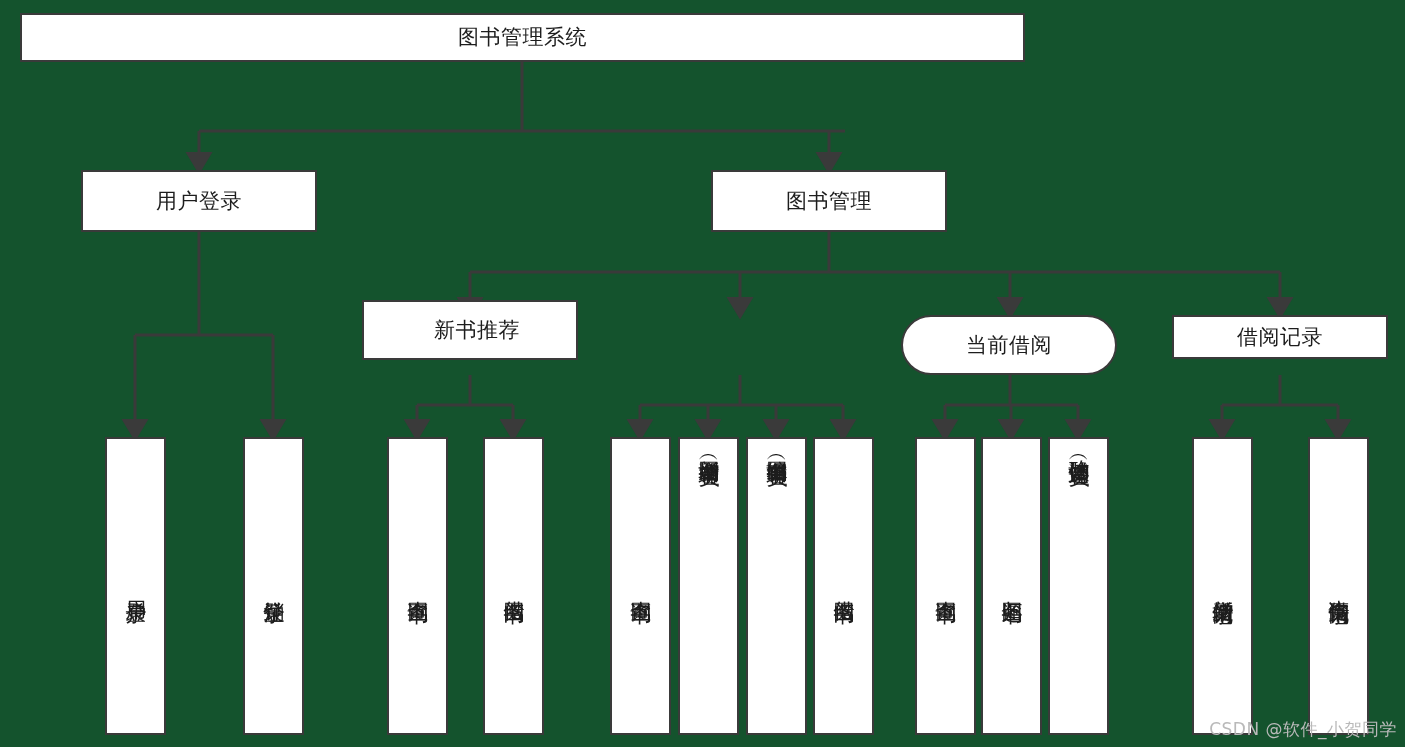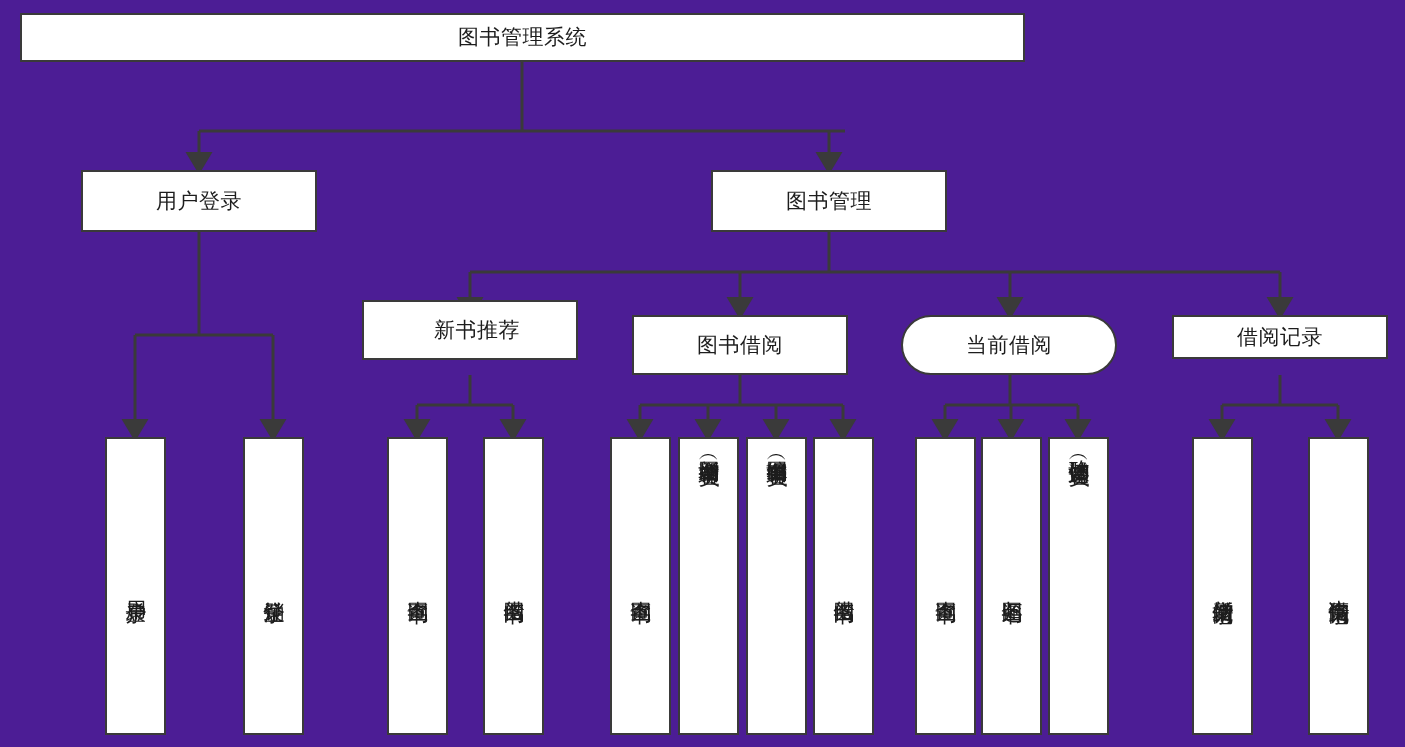--- a/index.html
+++ b/index.html
@@ -7,21 +7,21 @@
     padding: 0;
     background: #ffffff;
   }
   body {
     font-family: "DejaVu Sans", "Liberation Sans", sans-serif;
   }
   #diagram-root {
     position: relative;
     width: 1405px;
     height: 747px;
-    background: #4c1d95;
+    background: #14532d;
     overflow: hidden;
   }
   #edge-layer {
     position: absolute;
     left: 0;
     top: 0;
     width: 1405px;
     height: 747px;
   }
   .node {
@@ -135,23 +135,20 @@
   <div class="node" style="left:81px; top:170px; width:236px; height:62px;">
     <span class="label">用户登录</span>
   </div>
   <div class="node" style="left:711px; top:170px; width:236px; height:62px;font-family:Liberation Serif, serif;">
     <span class="label">图书管理</span>
   </div>
 
   <div class="node" style="left:362px; top:300px; width:216px; height:60px;padding-left:14px;">
     <span class="label">新书推荐</span>
   </div>
-  <div class="node" style="left:632px; top:315px; width:216px; height:60px;">
-    <span class="label">图书借阅</span>
-  </div>
   <div class="node" style="left:901px; top:315px; width:216px; height:60px;border-radius:30px;">
     <span class="label">当前借阅</span>
   </div>
   <div class="node" style="left:1172px; top:315px; width:216px; height:44px;">
     <span class="label">借阅记录</span>
   </div>
 
   <div class="node leaf centered" style="left:105px; top:437px; width:61px; height:298px;">
     <span class="label">用户登录</span>
   </div>
@@ -189,14 +186,15 @@
     <span class="label">确认归还（管理员）</span>
   </div>
 
   <div class="node leaf centered" style="left:1192px; top:437px; width:61px; height:298px;">
     <span class="label">新增借阅记录</span>
   </div>
   <div class="node leaf centered" style="left:1308px; top:437px; width:61px; height:298px;">
     <span class="label">查询借阅记录</span>
   </div>
 
+  <div id="watermark">CSDN @软件_小贺同学</div>
 
 </div>
 
 </body></html>

